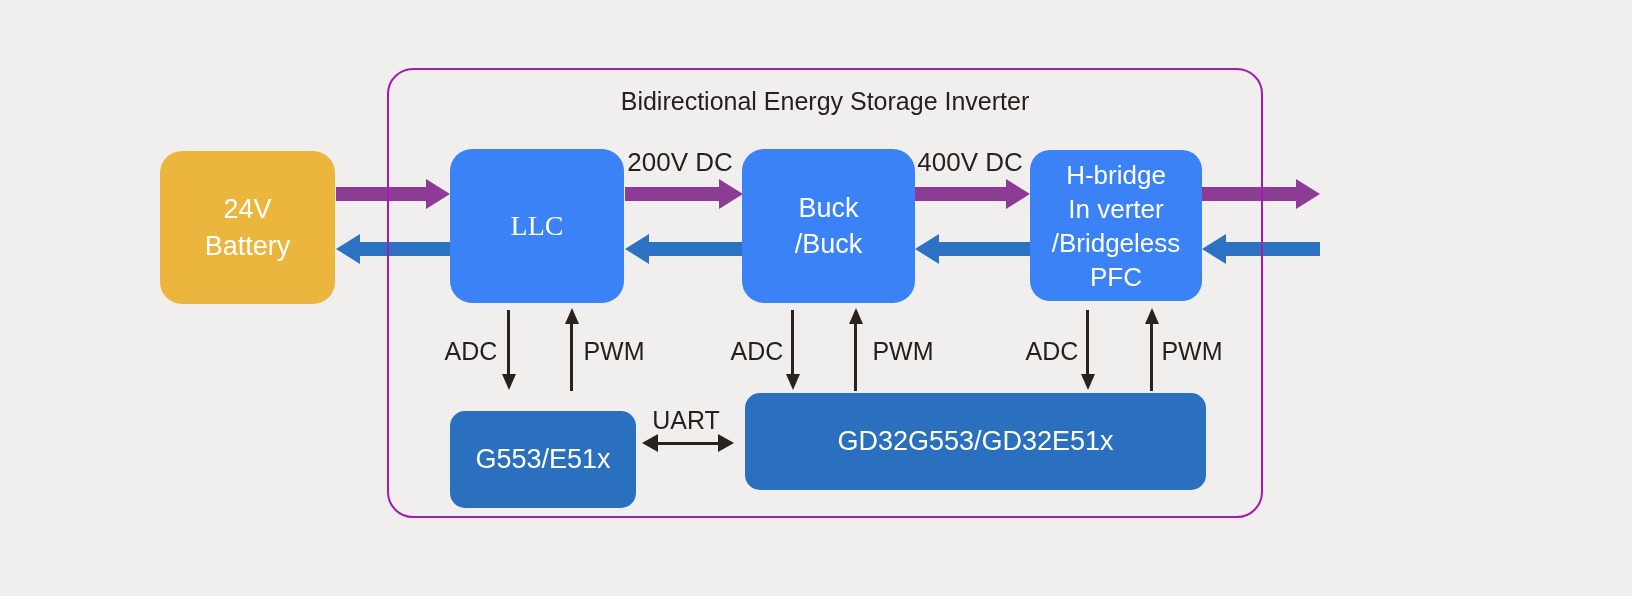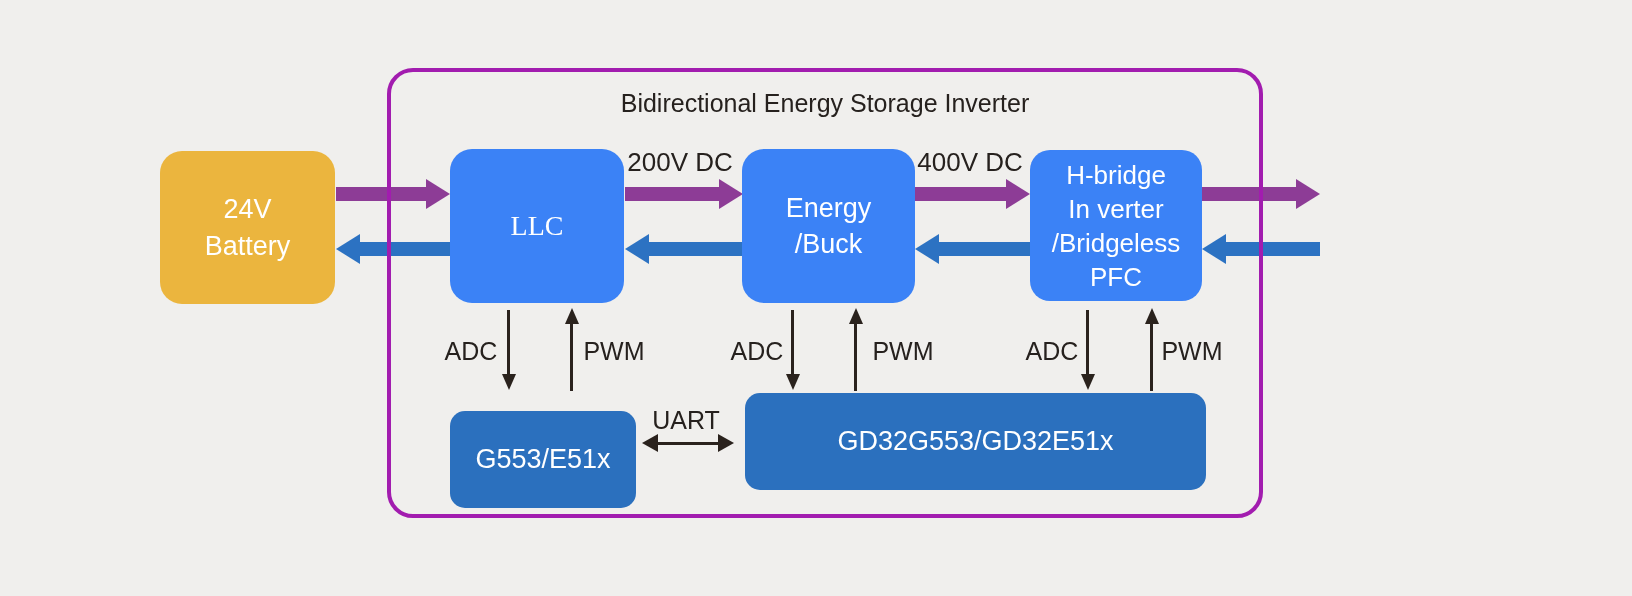--- a/index.html
+++ b/index.html
@@ -1,21 +1,21 @@
 <!DOCTYPE html>
 <html><head>
 <meta charset="utf-8">
 <style>
   html,body{margin:0;padding:0;background:#f0efed;}
   body{font-family:"Liberation Sans","DejaVu Sans",sans-serif;}
   .canvas{position:relative;width:1632px;height:596px;background:#f0efed;overflow:hidden;}
 
   
   .container-box{position:absolute;left:387px;top:68px;width:876px;height:450px;
-    border:4px solid #a21caf;border-radius:26px;box-sizing:border-box;z-index:5;pointer-events:none;}
+    border:2px solid #a21caf;border-radius:26px;box-sizing:border-box;z-index:5;pointer-events:none;}
   .title{position:absolute;top:17px;left:0;right:0;text-align:center;font-size:25px;color:#26211e;}
 
   
   .block{position:absolute;display:flex;flex-direction:column;align-items:center;justify-content:center;
     color:#ffffff;text-align:center;z-index:2;}
   .yellow{background:#EBB53E;}
   .lblue{background:#3b82f6;}
   .dblue{background:#2B70BE;}
 
   
@@ -128,21 +128,21 @@
   <div class="block yellow" style="left:160px;top:151px;width:175px;height:153px;border-radius:22px;font-size:27px;line-height:37px;">
     <span>24V</span>
     <span>Battery</span>
   </div>
 
   <div class="block lblue" style="left:450px;top:149px;width:174px;height:154px;border-radius:22px;font-size:28px;font-family:Liberation Serif, serif;">
     <span>LLC</span>
   </div>
 
   <div class="block lblue" style="left:742px;top:149px;width:173px;height:154px;border-radius:22px;font-size:27px;line-height:36px;">
-    <span>Energy</span>
+    <span>Buck</span>
     <span>/Buck</span>
   </div>
 
   <div class="block lblue" style="left:1030px;top:150px;width:172px;height:151px;border-radius:20px;font-size:26px;line-height:34px;">
     <span>H-bridge</span>
     <span>In verter</span>
     <span>/Bridgeless</span>
     <span>PFC</span>
   </div>
 

